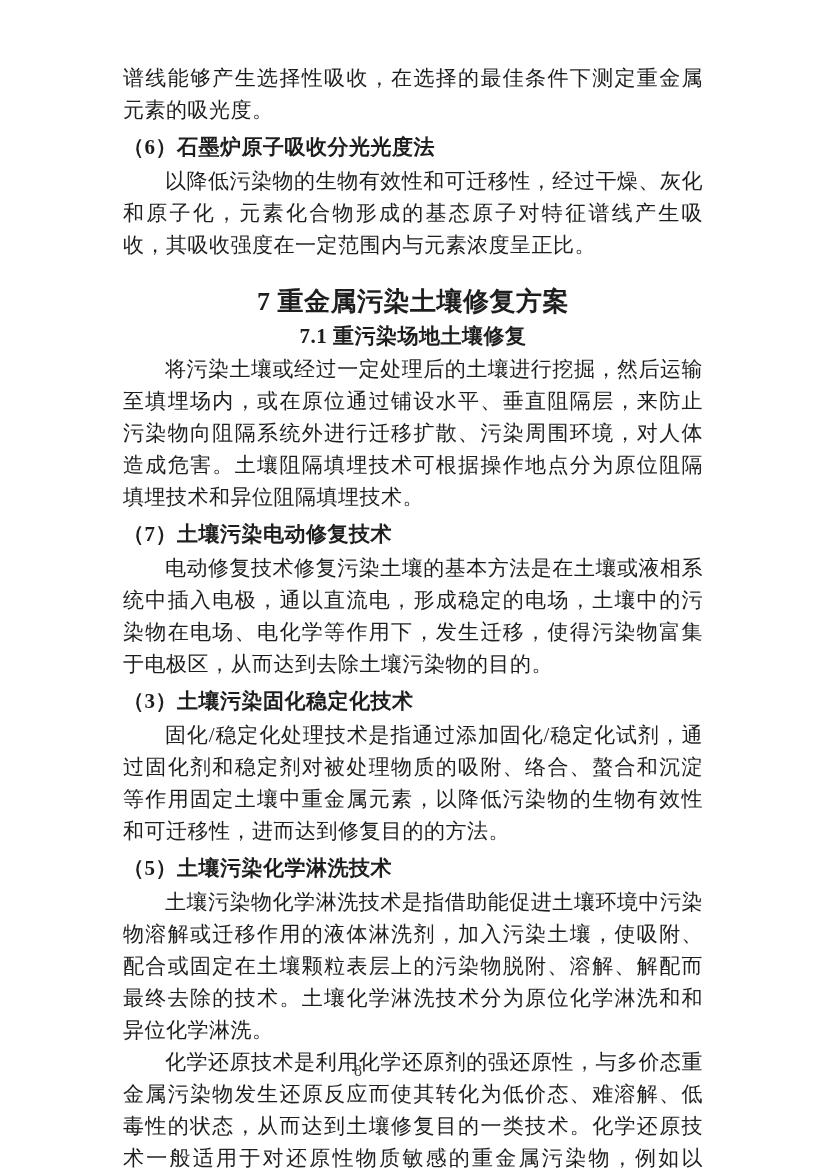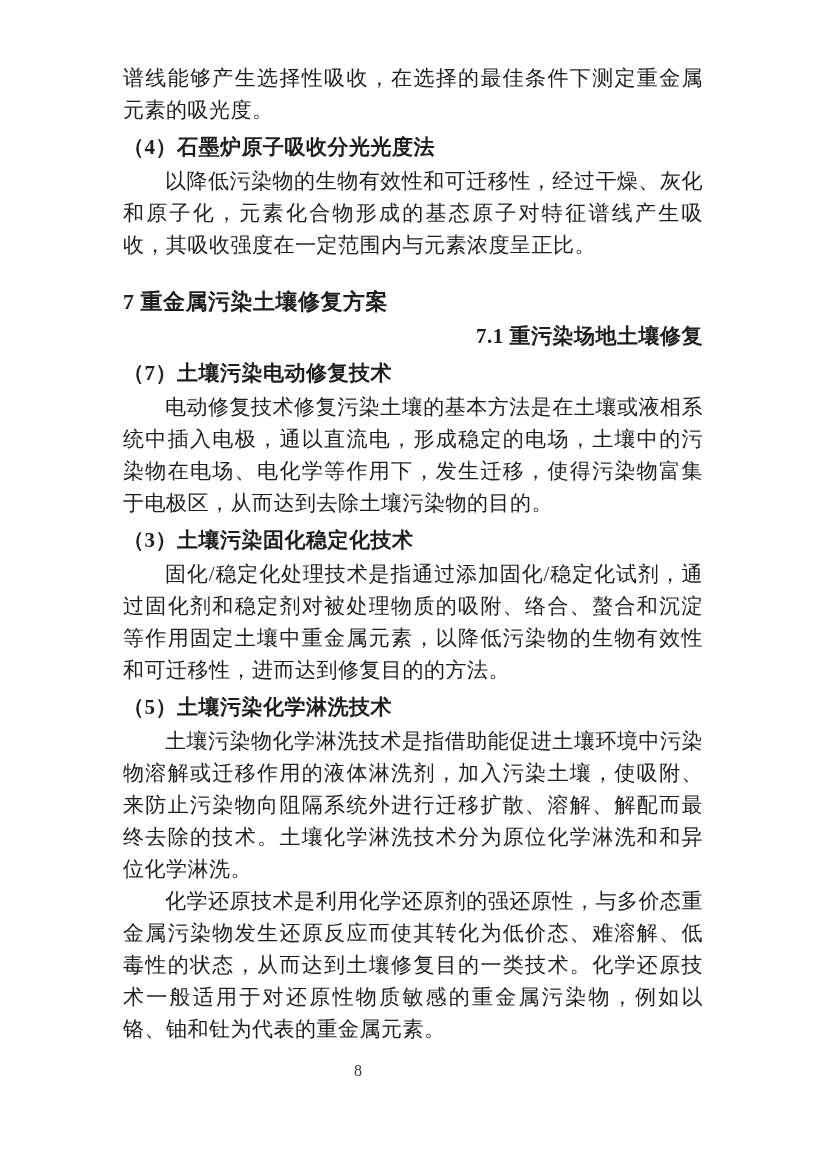--- a/index.html
+++ b/index.html
@@ -28,31 +28,31 @@
     letter-spacing: 0.5px;
   }
   .para {
     margin: 0;
     text-indent: 2em;
   }
   .para.no-indent {
     text-indent: 0;
   }
   .h1 {
-    font-size: 22px;
+    font-size: 26px;
     font-weight: bold;
     margin: 25px 0 2px 0;
-    text-align: left;
+    text-align: center;
     letter-spacing: 0.5px;
   }
   .h2 {
     font-size: 21px;
     font-weight: bold;
     margin: 2px 0 1px 0;
-    text-align: right;
+    text-align: center;
   }
   .h3 {
     font-size: 21px;
     font-weight: bold;
     margin: 5px 0 2px 0;
     text-align: left;
   }
   .footer {
     position: absolute;
     left: 0;
@@ -62,26 +62,27 @@
     font-size: 16px;
     color: #3a3a3a;
   }
 </style>
 </head>
 <body>
 
 <div class="page">
   <div class="content">
     <p class="para no-indent">谱线能够产生选择性吸收，在选择的最佳条件下测定重金属元素的吸光度。</p>
-    <div class="h3">（4）石墨炉原子吸收分光光度法</div>
+    <div class="h3">（6）石墨炉原子吸收分光光度法</div>
     <p class="para">以降低污染物的生物有效性和可迁移性，经过干燥、灰化和原子化，元素化合物形成的基态原子对特征谱线产生吸收，其吸收强度在一定范围内与元素浓度呈正比。</p>
     <div class="h1">7 重金属污染土壤修复方案</div>
     <div class="h2">7.1 重污染场地土壤修复</div>
+    <p class="para">将污染土壤或经过一定处理后的土壤进行挖掘，然后运输至填埋场内，或在原位通过铺设水平、垂直阻隔层，来防止污染物向阻隔系统外进行迁移扩散、污染周围环境，对人体造成危害。土壤阻隔填埋技术可根据操作地点分为原位阻隔填埋技术和异位阻隔填埋技术。</p>
     <div class="h3">（7）土壤污染电动修复技术</div>
     <p class="para">电动修复技术修复污染土壤的基本方法是在土壤或液相系统中插入电极，通以直流电，形成稳定的电场，土壤中的污染物在电场、电化学等作用下，发生迁移，使得污染物富集于电极区，从而达到去除土壤污染物的目的。</p>
     <div class="h3">（3）土壤污染固化稳定化技术</div>
     <p class="para">固化/稳定化处理技术是指通过添加固化/稳定化试剂，通过固化剂和稳定剂对被处理物质的吸附、络合、螯合和沉淀等作用固定土壤中重金属元素，以降低污染物的生物有效性和可迁移性，进而达到修复目的的方法。</p>
     <div class="h3">（5）土壤污染化学淋洗技术</div>
-    <p class="para">土壤污染物化学淋洗技术是指借助能促进土壤环境中污染物溶解或迁移作用的液体淋洗剂，加入污染土壤，使吸附、来防止污染物向阻隔系统外进行迁移扩散、溶解、解配而最终去除的技术。土壤化学淋洗技术分为原位化学淋洗和和异位化学淋洗。</p>
+    <p class="para">土壤污染物化学淋洗技术是指借助能促进土壤环境中污染物溶解或迁移作用的液体淋洗剂，加入污染土壤，使吸附、配合或固定在土壤颗粒表层上的污染物脱附、溶解、解配而最终去除的技术。土壤化学淋洗技术分为原位化学淋洗和和异位化学淋洗。</p>
     <p class="para">化学还原技术是利用化学还原剂的强还原性，与多价态重金属污染物发生还原反应而使其转化为低价态、难溶解、低毒性的状态，从而达到土壤修复目的一类技术。化学还原技术一般适用于对还原性物质敏感的重金属污染物，例如以铬、铀和钍为代表的重金属元素。</p>
   </div>
   <div class="footer">8</div>
 </div>
 
 </body></html>

